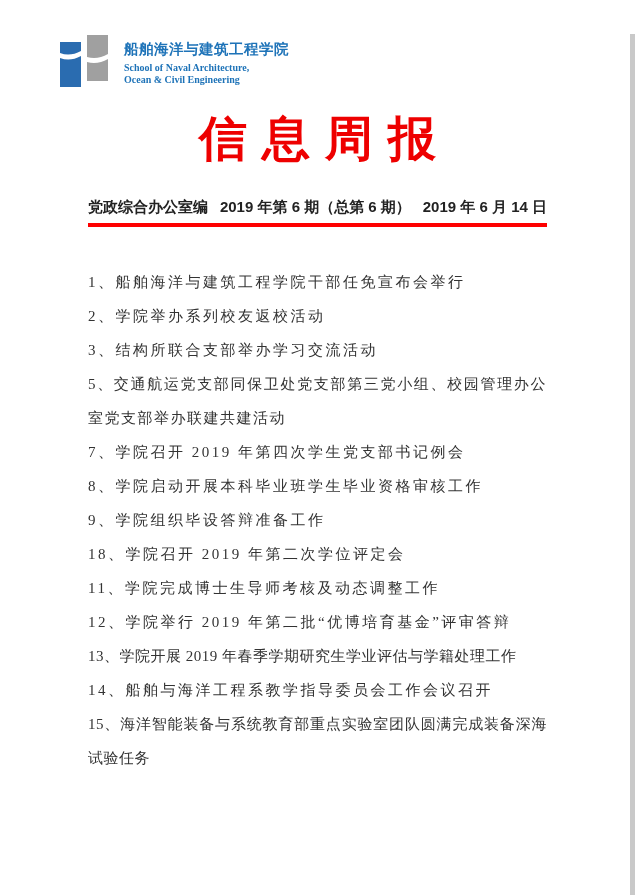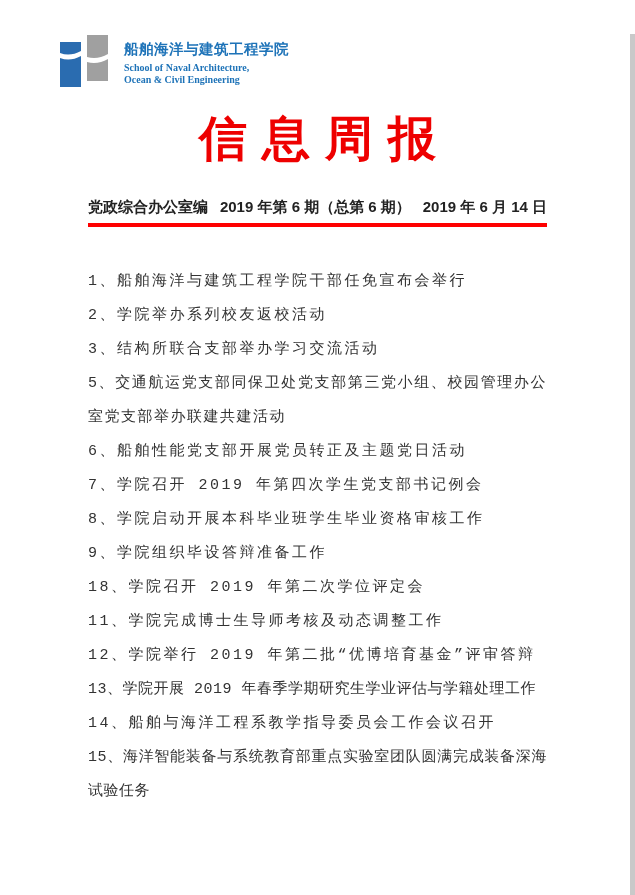--- a/index.html
+++ b/index.html
@@ -58,21 +58,21 @@
     line-height: 18px;
     border-bottom: 4px solid var(--rule-red, #fe0000);
     padding-bottom: 7px;
     font-family: "Liberation Sans", "DejaVu Sans", sans-serif;
   }
 
   
   .toc {
     margin: 38px 88px 0 88px;
     color: var(--text-dark, #333333);
-    font-family: Liberation Mono, monospace;
+    font-family: Liberation Serif, serif;
   }
   .toc .item {
     font-size: 15px;
     line-height: 34px;
     letter-spacing: 2.5px;
     text-align: justify;
   }
   .toc .item.tight  { letter-spacing: 0; }
   .toc .item.snug   { letter-spacing: 0.5px; }
   .toc .item.medium { letter-spacing: 1.5px; }
@@ -104,21 +104,20 @@
     <span>党政综合办公室编</span>
     <span>2019 年第 6 期（总第 6 期）</span>
     <span>2019 年 6 月 14 日</span>
   </div>
 
   <main class="toc">
     <p class="item">1、船舶海洋与建筑工程学院干部任免宣布会举行</p>
     <p class="item">2、学院举办系列校友返校活动</p>
     <p class="item">3、结构所联合支部举办学习交流活动</p>
     <p class="item medium">5、交通航运党支部同保卫处党支部第三党小组、校园管理办公室党支部举办联建共建活动</p>
-    <p class="item">6、船舶性能党支部开展党员转正及主题党日活动</p>
     <p class="item">7、学院召开 2019 年第四次学生党支部书记例会</p>
     <p class="item">8、学院启动开展本科毕业班学生毕业资格审核工作</p>
     <p class="item">9、学院组织毕设答辩准备工作</p>
     <p class="item">18、学院召开 2019 年第二次学位评定会</p>
     <p class="item">11、学院完成博士生导师考核及动态调整工作</p>
     <p class="item">12、学院举行 2019 年第二批“优博培育基金”评审答辩</p>
     <p class="item snug">13、学院开展 2019 年春季学期研究生学业评估与学籍处理工作</p>
     <p class="item">14、船舶与海洋工程系教学指导委员会工作会议召开</p>
     <p class="item snug">15、海洋智能装备与系统教育部重点实验室团队圆满完成装备深海试验任务</p>
   </main>

